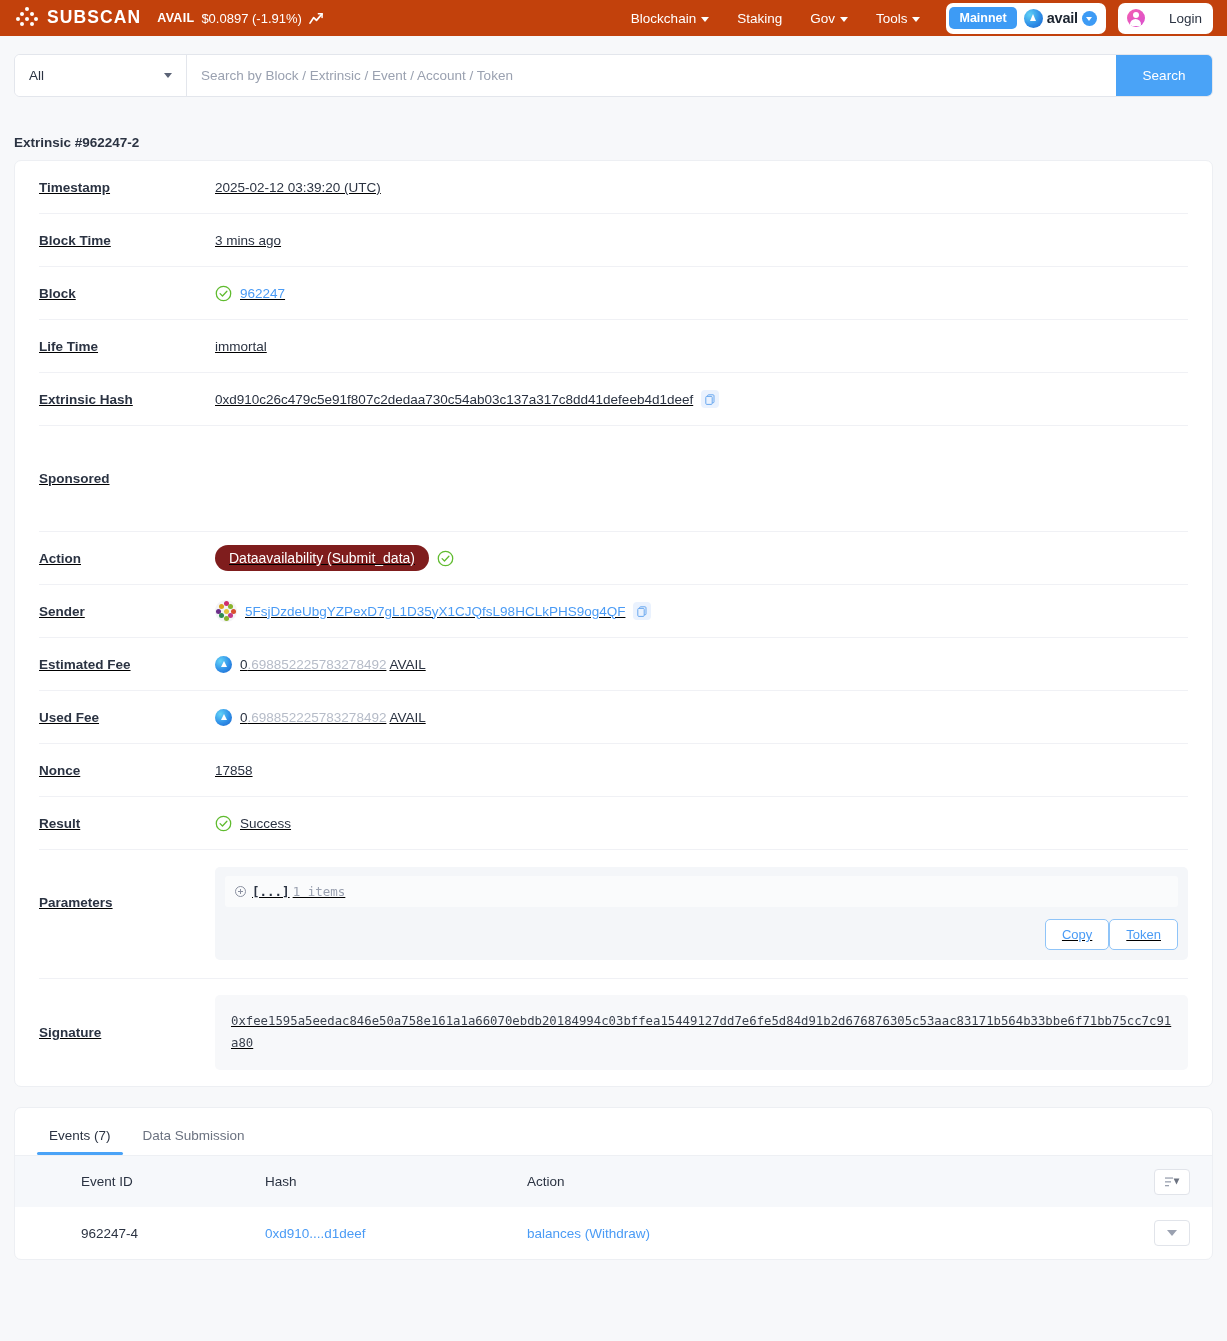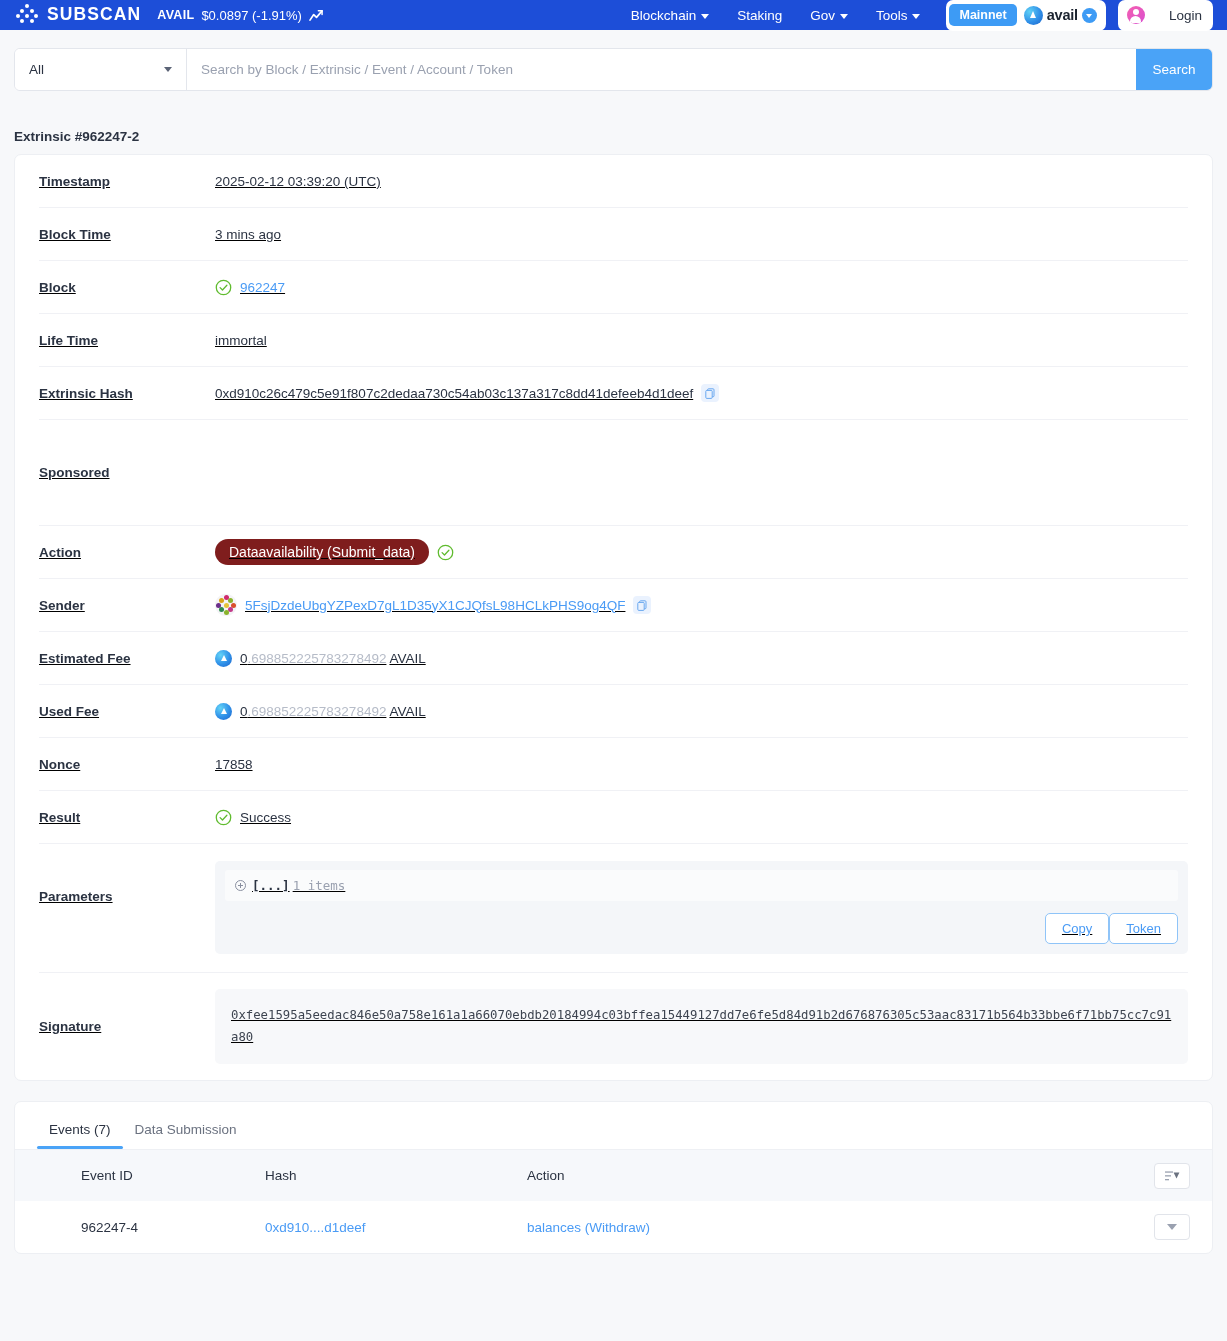--- a/index.html
+++ b/index.html
@@ -6,22 +6,22 @@
   html, body {
     width: 1227px;
     background: #f7f8fa;
     font-family: "Liberation Sans", sans-serif;
     -webkit-font-smoothing: antialiased;
   }
   body { width: 1227px; min-height: 1341px; overflow-x: hidden; }
 
   
   .topbar {
-    height: 30px;
-    background: #1d4ed8;
+    height: 36px;
+    background: #c2410c;
     display: flex;
     align-items: center;
     padding: 0 14px 0 16px;
     color: #ffffff;
     position: relative;
   }
   .brand { display: flex; align-items: center; gap: 9px; }
   .logo-mark { width: 22px; height: 22px; position: relative; display: block; }
   .logo-mark i {
     position: absolute; background: #ffffff; border-radius: 50%;
@@ -107,21 +107,21 @@
     width: 0; height: 0; border-left: 4.5px solid transparent;
     border-right: 4.5px solid transparent; border-top: 5.5px solid #5b6376;
   }
   .searchinput {
     flex: 1; border: none; outline: none; padding: 0 14px;
     font-size: 13.5px; color: #2b3342; font-family: "Liberation Sans", sans-serif;
     background: #fff;
   }
   .searchinput::placeholder { color: #9aa1b0; }
   .searchbtn {
-    width: 76px; background: #4aa3f7; color: #fff; border: none;
+    width: 96px; background: #4aa3f7; color: #fff; border: none;
     font-size: 13.5px; font-weight: 500; cursor: pointer;
     font-family: "Liberation Sans", sans-serif;
   }
 
   
   .pagetitle {
     padding: 22px 14px 10px 14px; font-size: 13.5px;
     font-weight: 700; color: #2b3342;
   }
 
@@ -211,21 +211,21 @@
     flex: 1; background: #f7f8fa; border-radius: 5px; padding: 16px 16px;
     font-family: "DejaVu Sans Mono", monospace; font-size: 12.3px;
     color: #3d4450; line-height: 1.75; word-break: break-all;
   }
 
   
   .card2 {
     margin: 20px 14px 0 14px; background: #fff; border-radius: 7px;
     border: 1px solid #edeff3; padding: 0 0 0 0;
   }
-  .tabs { display: flex; gap: 0; padding: 12px 22px 0 22px; }
+  .tabs { display: flex; gap: 8px; padding: 12px 22px 0 22px; }
   .tab {
     font-size: 13.5px; color: #6b7280; padding: 8px 12px 12px 12px;
     cursor: pointer; position: relative;
   }
   .tab.active { color: #2b3342; font-weight: 400; }
   .tab.active:after {
     content: ""; position: absolute; left: 0; right: 0; bottom: 0;
     height: 3px; background: #4aa3f7; border-radius: 2px;
   }
   .thead {

